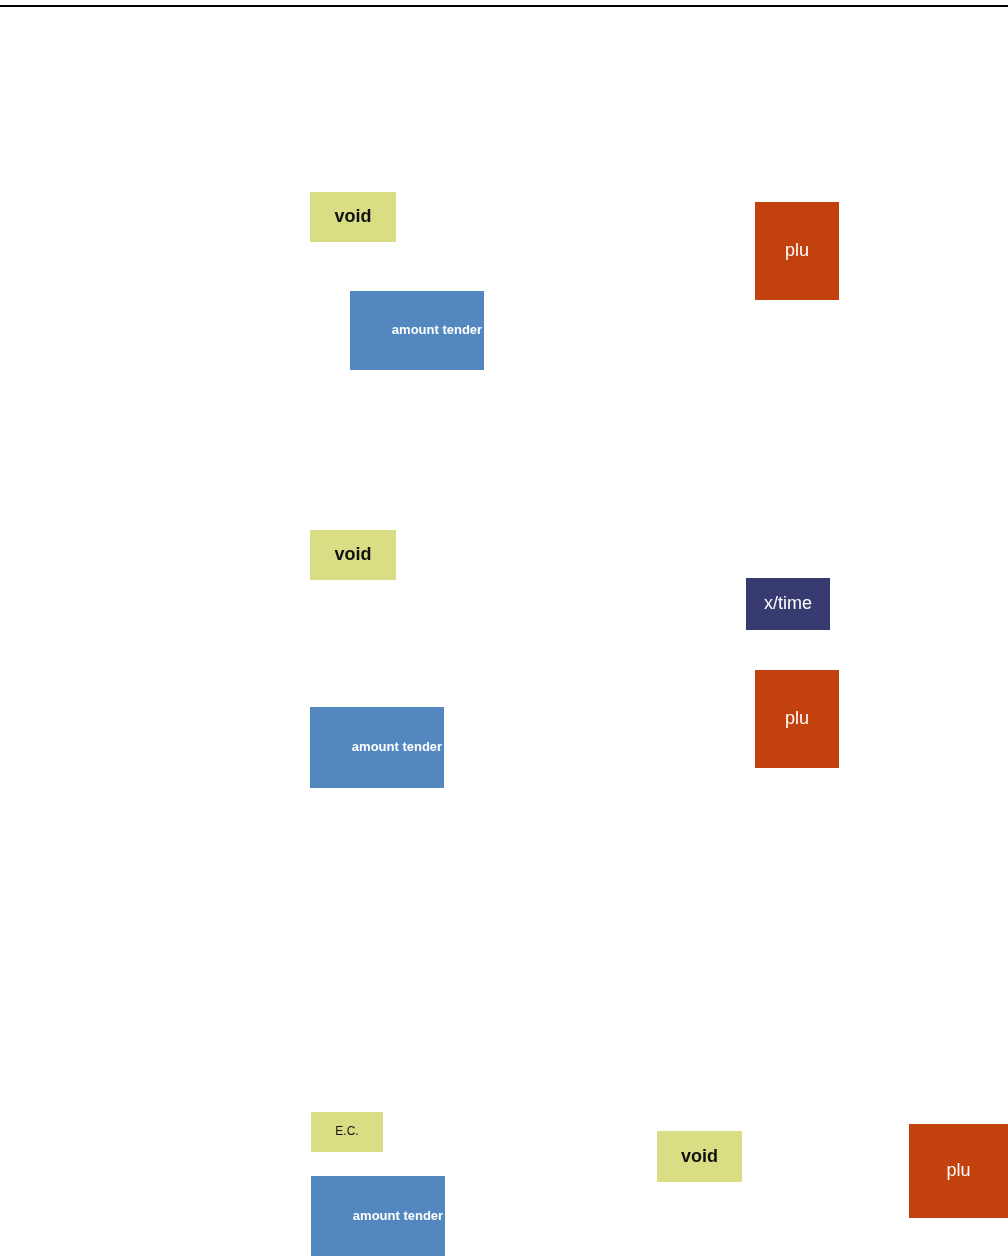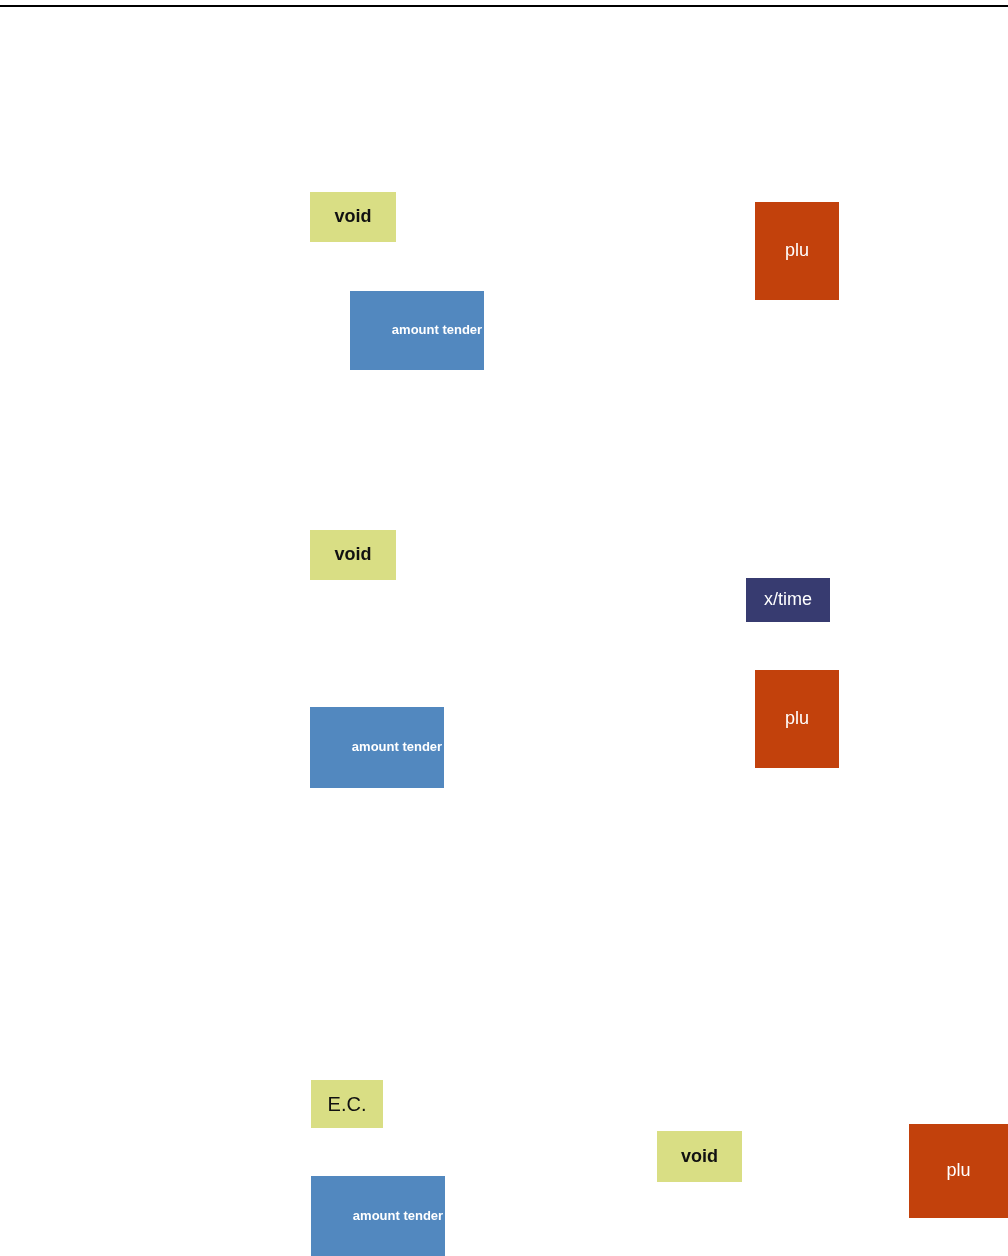--- a/index.html
+++ b/index.html
@@ -70,30 +70,30 @@
       </div>
       <div class="key key-plu" style="left: 755px; top: 202px; width: 84px; height: 98px; font-size: 18px;">
         <span>plu</span>
       </div>
       <div class="key key-tender" style="left: 350px; top: 291px; width: 134px; height: 79px; font-size: 13px;">
         <span>amount tender</span>
       </div>
       <div class="key key-void" style="left: 310px; top: 530px; width: 86px; height: 50px; font-size: 18px;">
         <span>void</span>
       </div>
-      <div class="key key-xtime" style="left: 746px; top: 578px; width: 84px; height: 44px; font-size: 18px;">
+      <div class="key key-xtime" style="left: 746px; top: 578px; width: 84px; height: 52px; font-size: 18px;">
         <span>x/time</span>
       </div>
       <div class="key key-plu" style="left: 755px; top: 670px; width: 84px; height: 98px; font-size: 18px;">
         <span>plu</span>
       </div>
       <div class="key key-tender" style="left: 310px; top: 707px; width: 134px; height: 81px; font-size: 13px;">
         <span>amount tender</span>
       </div>
-      <div class="key key-ec" style="left: 311px; top: 1080px; width: 72px; height: 48px; font-size: 20px;">
+      <div class="key key-ec" style="left: 311px; top: 1112px; width: 72px; height: 40px; font-size: 12px;">
         <span>E.C.</span>
       </div>
       <div class="key key-plu" style="left: 909px; top: 1124px; width: 99px; height: 94px; font-size: 18px;">
         <span>plu</span>
       </div>
       <div class="key key-void" style="left: 657px; top: 1131px; width: 85px; height: 51px; font-size: 18px;">
         <span>void</span>
       </div>
       <div class="key key-tender" style="left: 311px; top: 1176px; width: 134px; height: 80px; font-size: 13px;">
         <span>amount tender</span>

